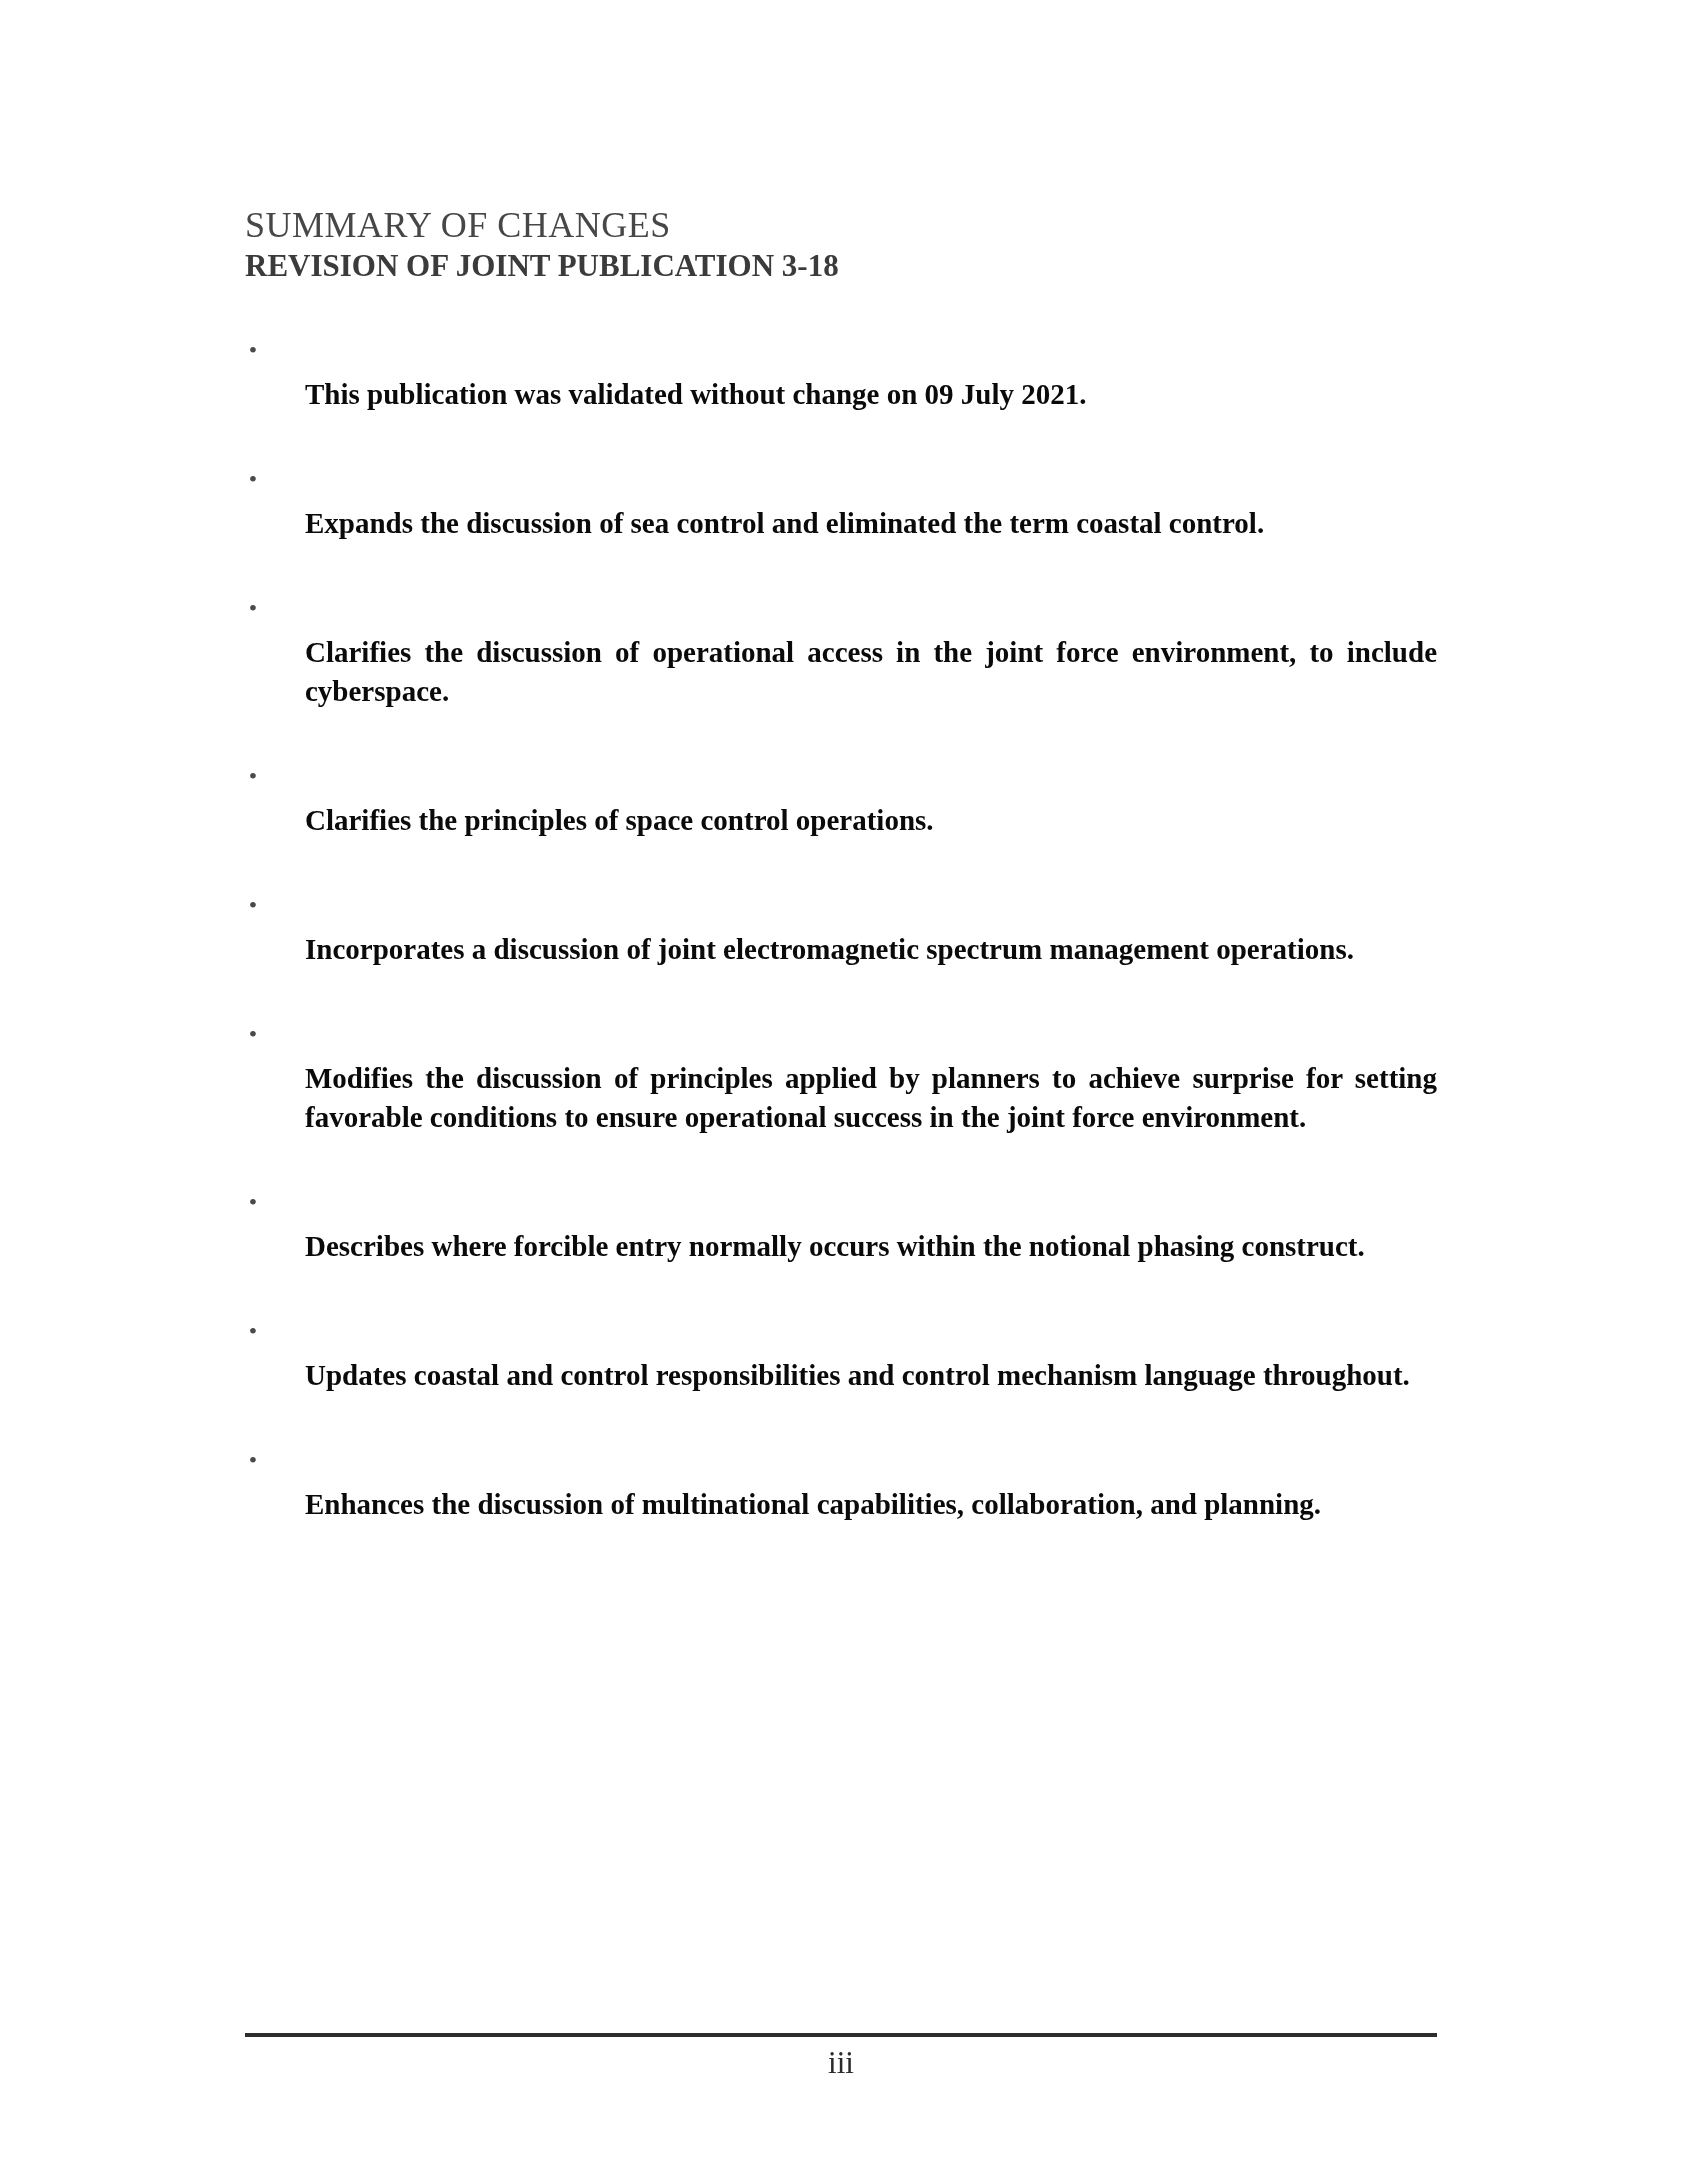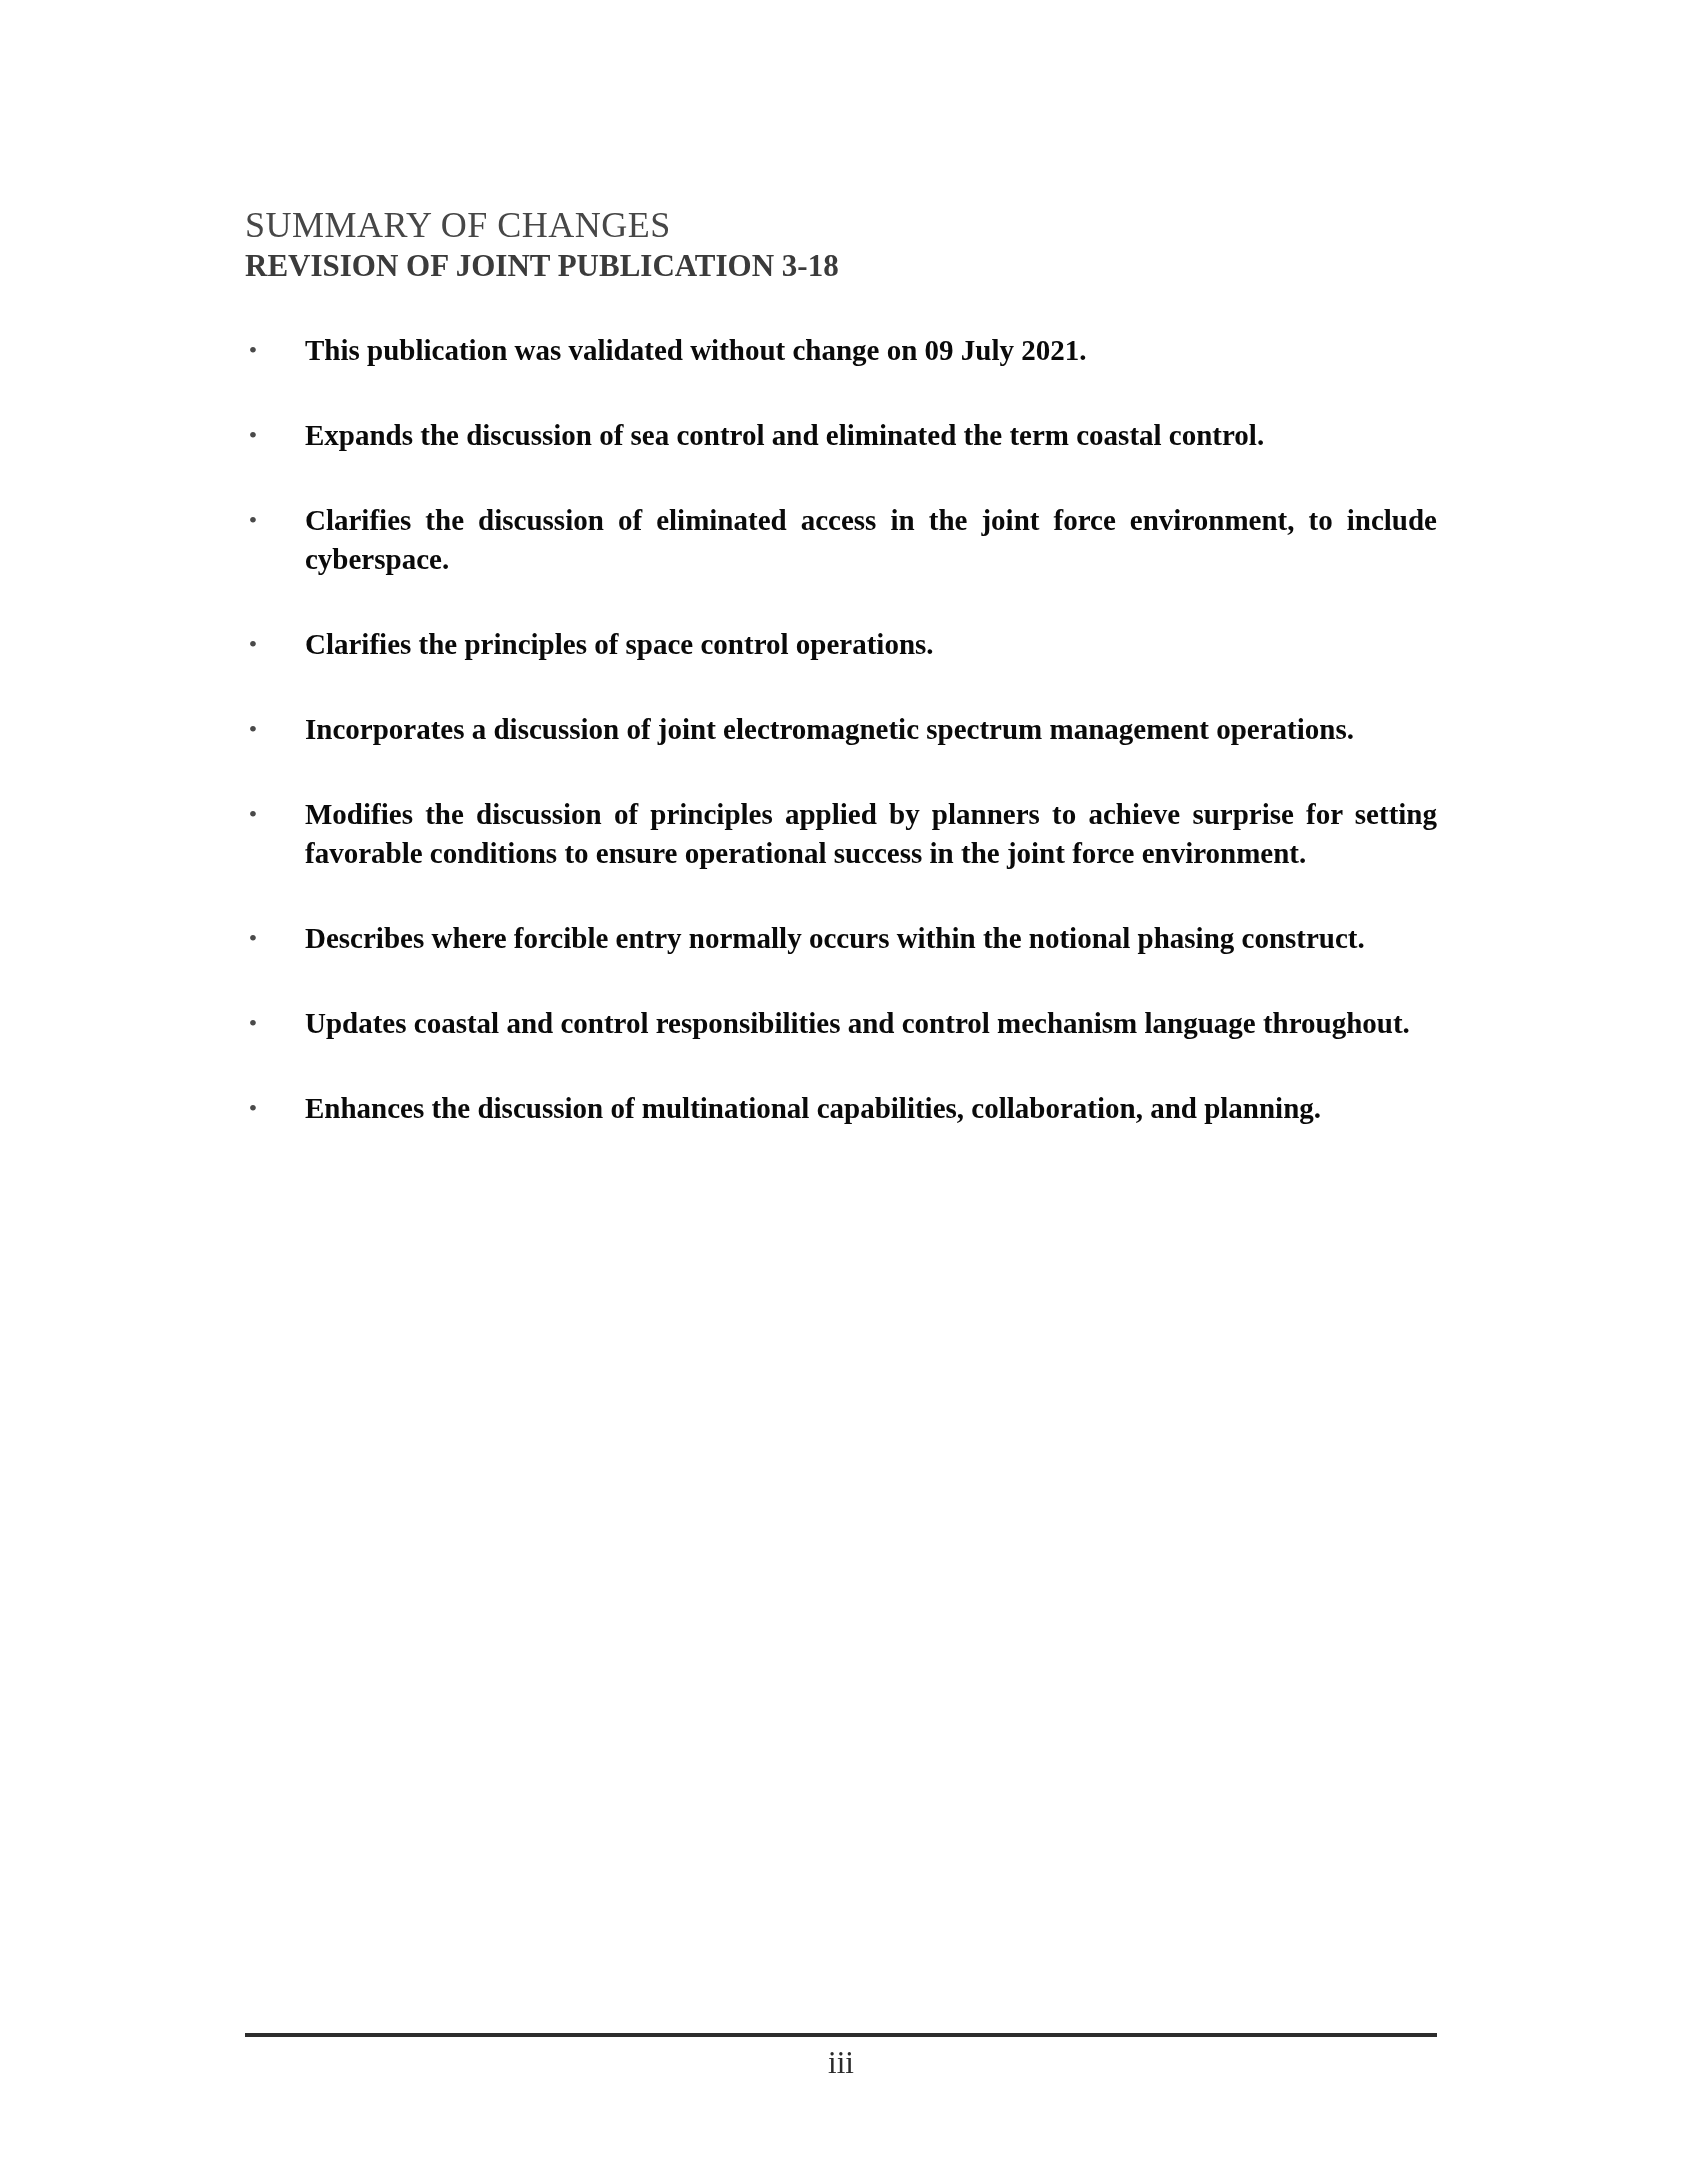--- a/index.html
+++ b/index.html
@@ -56,20 +56,21 @@
     line-height: 39px;
     color: #4a4a4a;
   }
   .bullet-text {
     flex: 1 1 auto;
     text-align: justify;
     font-size: 29px;
     font-weight: bold;
     color: #0a0a0a;
     line-height: 39px;
+    margin-top: 44px;
   }
   .footer-rule {
     position: absolute;
     left: 245px;
     top: 2033px;
     width: 1192px;
     height: 3.7px;
     background: #2d2d2d;
   }
   .page-number {
@@ -99,21 +100,21 @@
       <li class="bullet-item">
         <span class="bullet-dot">•</span>
         <span class="bullet-text">This publication was validated without change on 09 July 2021.</span>
       </li>
       <li class="bullet-item">
         <span class="bullet-dot">•</span>
         <span class="bullet-text">Expands the discussion of sea control and eliminated the term coastal control.</span>
       </li>
       <li class="bullet-item">
         <span class="bullet-dot">•</span>
-        <span class="bullet-text">Clarifies the discussion of eliminated access in the joint force environment, to include cyberspace.</span>
+        <span class="bullet-text">Clarifies the discussion of operational access in the joint force environment, to include cyberspace.</span>
       </li>
       <li class="bullet-item">
         <span class="bullet-dot">•</span>
         <span class="bullet-text">Clarifies the principles of space control operations.</span>
       </li>
       <li class="bullet-item">
         <span class="bullet-dot">•</span>
         <span class="bullet-text">Incorporates a discussion of joint electromagnetic spectrum management operations.</span>
       </li>
       <li class="bullet-item">

